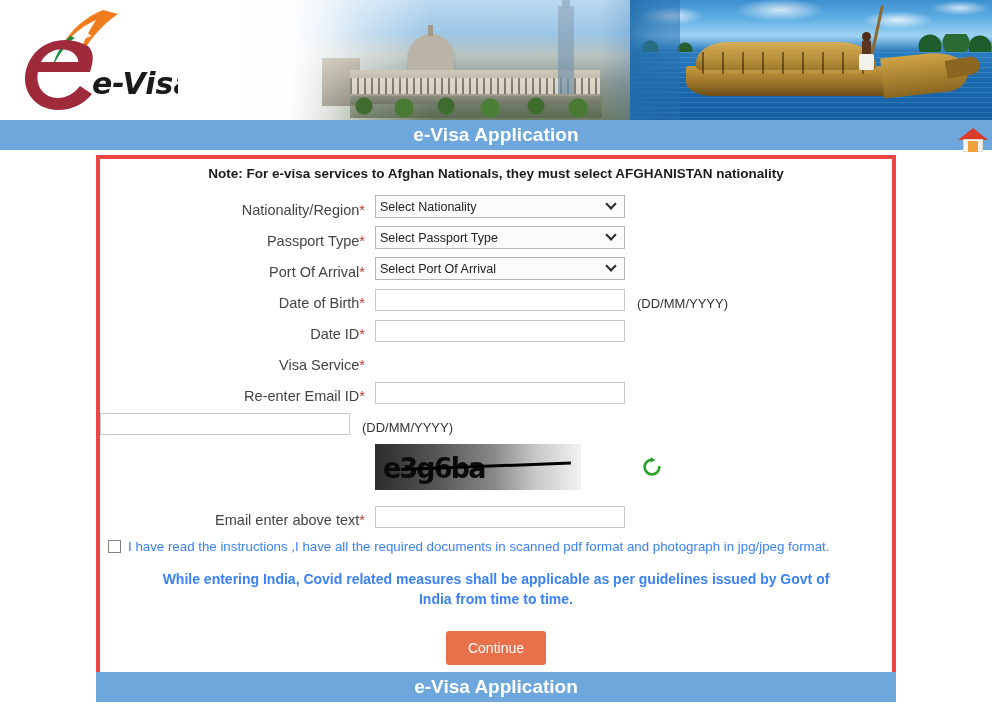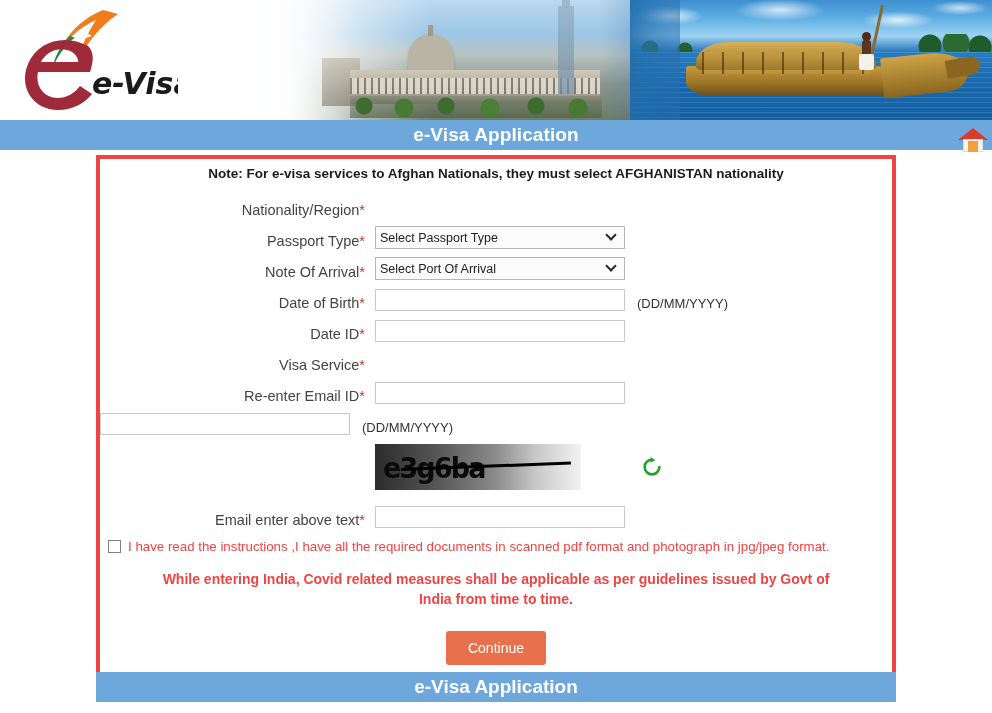--- a/index.html
+++ b/index.html
@@ -406,28 +406,28 @@
     height: 13px;
     border: 1px solid #808080;
     background: #ffffff;
     margin-top: 2px;
     margin-right: 7px;
     flex: 0 0 auto;
     box-sizing: border-box;
   }
   .chk-text {
     font-size: 13.3px;
-    color: #ef4444;
+    color: #3b82f6;
     line-height: 17px;
   }
   .covid {
     text-align: center;
     font-size: 14px;
     font-weight: bold;
-    color: #ef4444;
+    color: #3b82f6;
     line-height: 20px;
     padding: 10px 56px 6px 56px;
   }
   .btn-row {
     display: flex;
     justify-content: center;
     padding: 16px 0 22px 0;
   }
   .continue-btn {
     background: #e8704a;
@@ -513,37 +513,43 @@
 <div class="card">
 
   <div class="note">Note: For e-visa services to Afghan Nationals, they must select AFGHANISTAN nationality</div>
 
   <div class="form-grid">
 
     <div class="row">
       <div class="row-label">
         <span>Nationality/Region</span><span class="req">*</span>
       </div>
+      <div class="select-wrap">
+        <select class="ctl">
+          <option>Select Nationality</option>
+        </select>
+        <span class="chev"></span>
+      </div>
     </div>
 
     <div class="row">
       <div class="row-label">
         <span>Passport Type</span><span class="req">*</span>
       </div>
       <div class="select-wrap">
         <select class="ctl">
           <option>Select Passport Type</option>
         </select>
         <span class="chev"></span>
       </div>
     </div>
 
     <div class="row">
       <div class="row-label">
-        <span>Note Of Arrival</span><span class="req">*</span>
+        <span>Port Of Arrival</span><span class="req">*</span>
       </div>
       <div class="select-wrap">
         <select class="ctl">
           <option>Select Port Of Arrival</option>
         </select>
         <span class="chev"></span>
       </div>
     </div>
 
     <div class="row">

